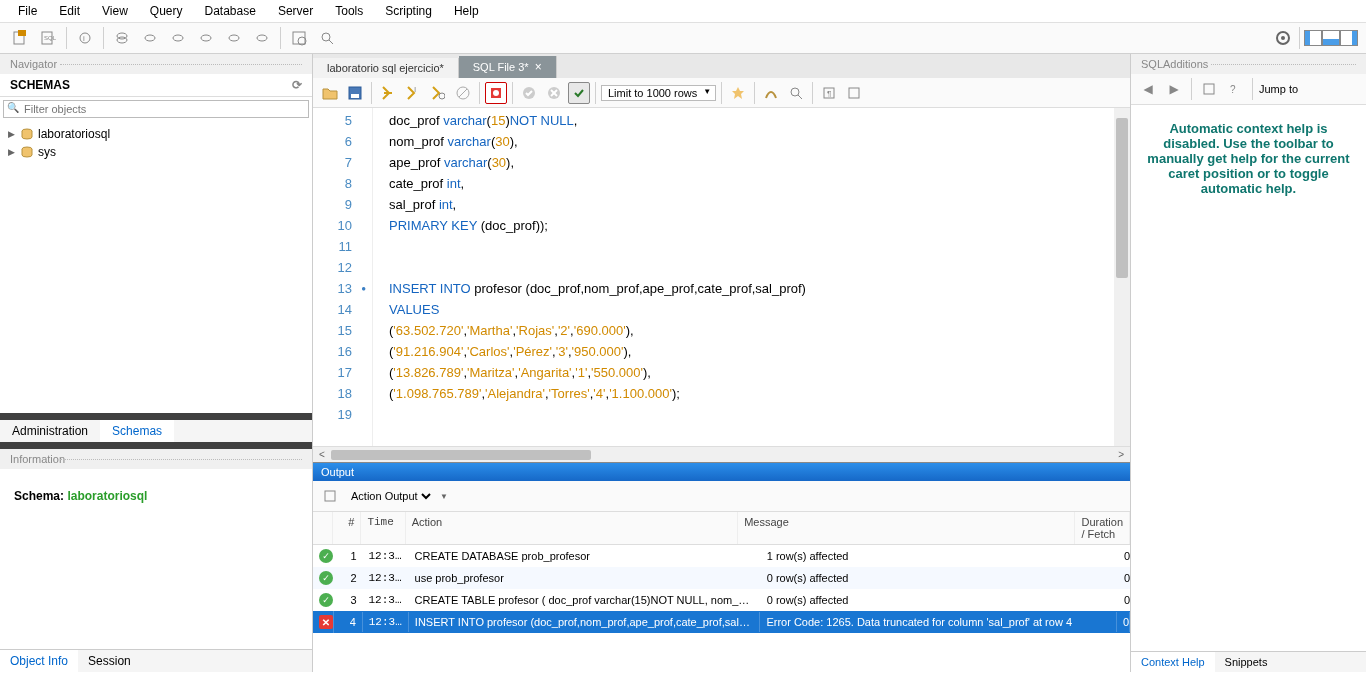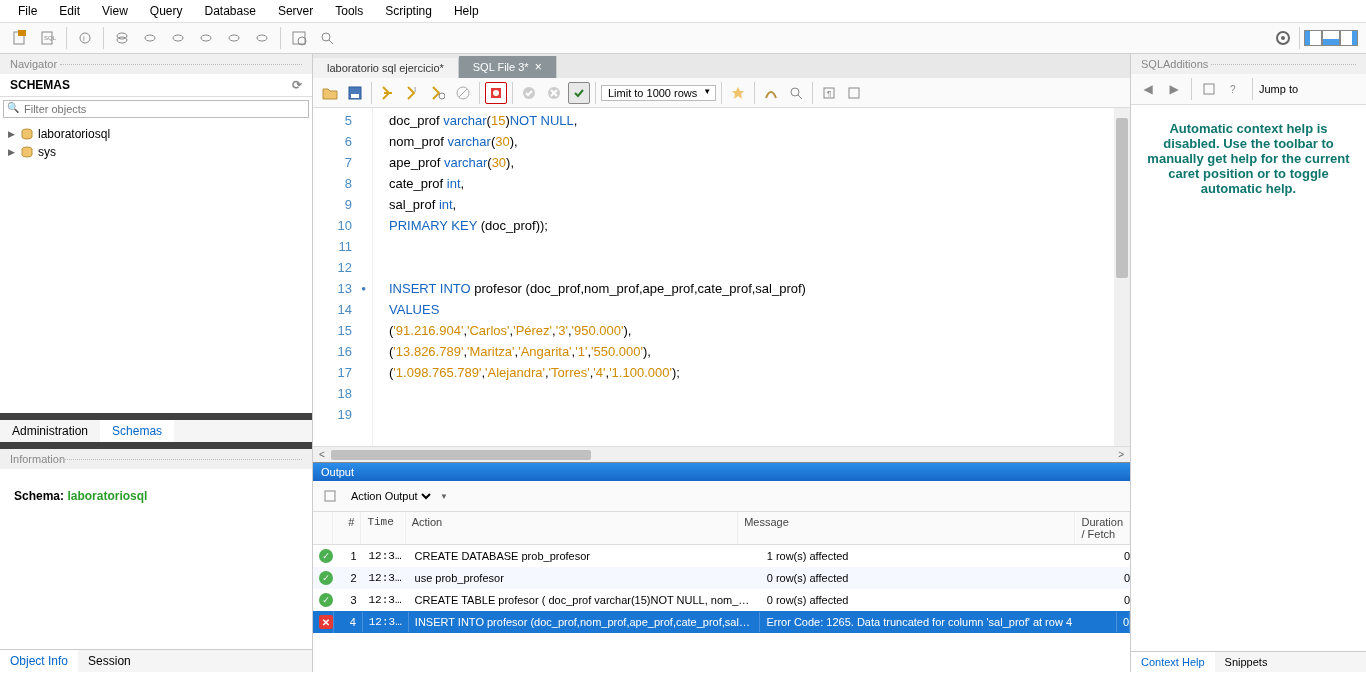--- a/index.html
+++ b/index.html
@@ -366,20 +366,21 @@
           <div>doc_prof <span class="kw">varchar</span>(<span class="num">15</span>)<span class="kw">NOT NULL</span>,</div>
           <div>nom_prof <span class="kw">varchar</span>(<span class="num">30</span>),</div>
           <div>ape_prof <span class="kw">varchar</span>(<span class="num">30</span>),</div>
           <div>cate_prof <span class="kw">int</span>,</div>
           <div>sal_prof <span class="kw">int</span>,</div>
           <div><span class="kw">PRIMARY KEY</span> (doc_prof));</div>
           <div>&nbsp;</div>
           <div>&nbsp;</div>
           <div><span class="kw">INSERT INTO</span> profesor (doc_prof,nom_prof,ape_prof,cate_prof,sal_prof)</div>
           <div><span class="kw">VALUES</span></div>
+          <div>(<span class="str">'63.502.720'</span>,<span class="str">'Martha'</span>,<span class="str">'Rojas'</span>,<span class="str">'2'</span>,<span class="str">'690.000'</span>),</div>
           <div>(<span class="str">'91.216.904'</span>,<span class="str">'Carlos'</span>,<span class="str">'Pérez'</span>,<span class="str">'3'</span>,<span class="str">'950.000'</span>),</div>
           <div>(<span class="str">'13.826.789'</span>,<span class="str">'Maritza'</span>,<span class="str">'Angarita'</span>,<span class="str">'1'</span>,<span class="str">'550.000'</span>),</div>
           <div>(<span class="str">'1.098.765.789'</span>,<span class="str">'Alejandra'</span>,<span class="str">'Torres'</span>,<span class="str">'4'</span>,<span class="str">'1.100.000'</span>);</div>
           <div>&nbsp;</div>
         </div>
       <div class="vsb">
           <div class="vsb-thumb"></div>
         </div>
     </div>
     <div style="display:flex;align-items:center;background:#f0f0f0;border-top:1px solid #ddd;height:16px">

